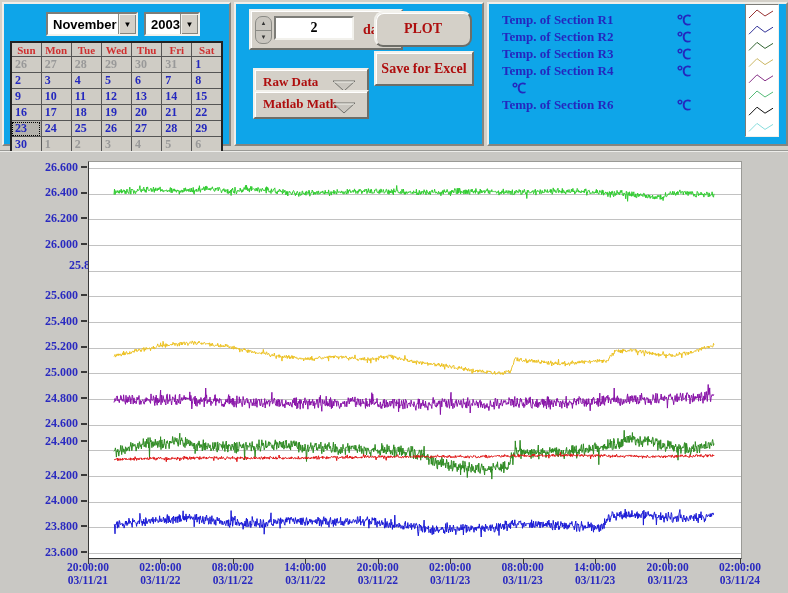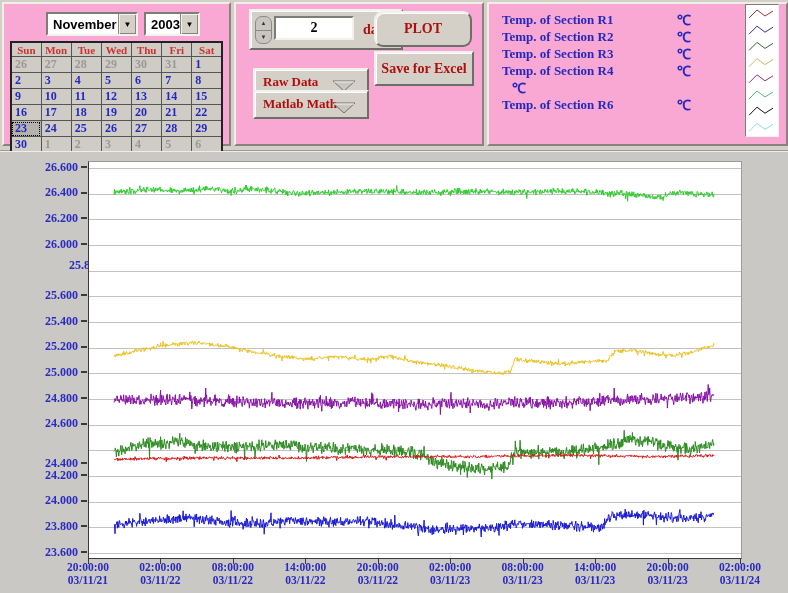--- a/index.html
+++ b/index.html
@@ -4,21 +4,21 @@
 <style>
   html,body{margin:0;padding:0;}
   body{
     width:788px;height:593px;position:relative;overflow:hidden;
     background:#C9C8C4;
     font-family:"Liberation Serif", serif;
     -webkit-font-smoothing:antialiased;
   }
   
   .top-strip{position:absolute;left:0;top:0;width:788px;height:150px;background:#D4D0C8;border-bottom:1px solid #9a9a96;}
-  .panel{position:absolute;top:2px;height:144px;background:#f9a8d4;
+  .panel{position:absolute;top:2px;height:144px;background:#0ea5e9;
          border:2px solid;border-color:#EFEEE9 #85857F #85857F #EFEEE9;box-sizing:border-box;}
   .panel-cal{left:2px;width:229px;}
   .panel-ctl{left:234px;width:250px;}
   .panel-leg{left:487px;width:301px;}
 
   
   .sel-box{position:absolute;height:24px;background:#fff;border:2px solid;border-color:#7d7d78 #F2F1EC #F2F1EC #7d7d78;
            box-sizing:border-box;display:flex;align-items:center;}
   .sel-box .sel-text{flex:1;font-family:"Liberation Sans",sans-serif;font-weight:bold;font-size:13px;color:#000;padding-left:5px;white-space:nowrap;}
   .dd-btn{width:17px;height:100%;background:#D4D0C8;border-left:1px solid #8a8a85;
@@ -267,21 +267,21 @@
         <span class="dash"></span>
       </div>
       <div class="ylab" style="top: 239px;">
         <span>24.800</span>
         <span class="dash"></span>
       </div>
       <div class="ylab" style="top: 264.7px;">
         <span>24.600</span>
         <span class="dash"></span>
       </div>
-      <div class="ylab" style="top: 304px;">
+      <div class="ylab" style="top: 282px;">
         <span>24.400</span>
         <span class="dash"></span>
       </div>
       <div class="ylab" style="top: 316px;">
         <span>24.200</span>
         <span class="dash"></span>
       </div>
       <div class="ylab" style="top: 341.7px;">
         <span>24.000</span>
         <span class="dash"></span>

